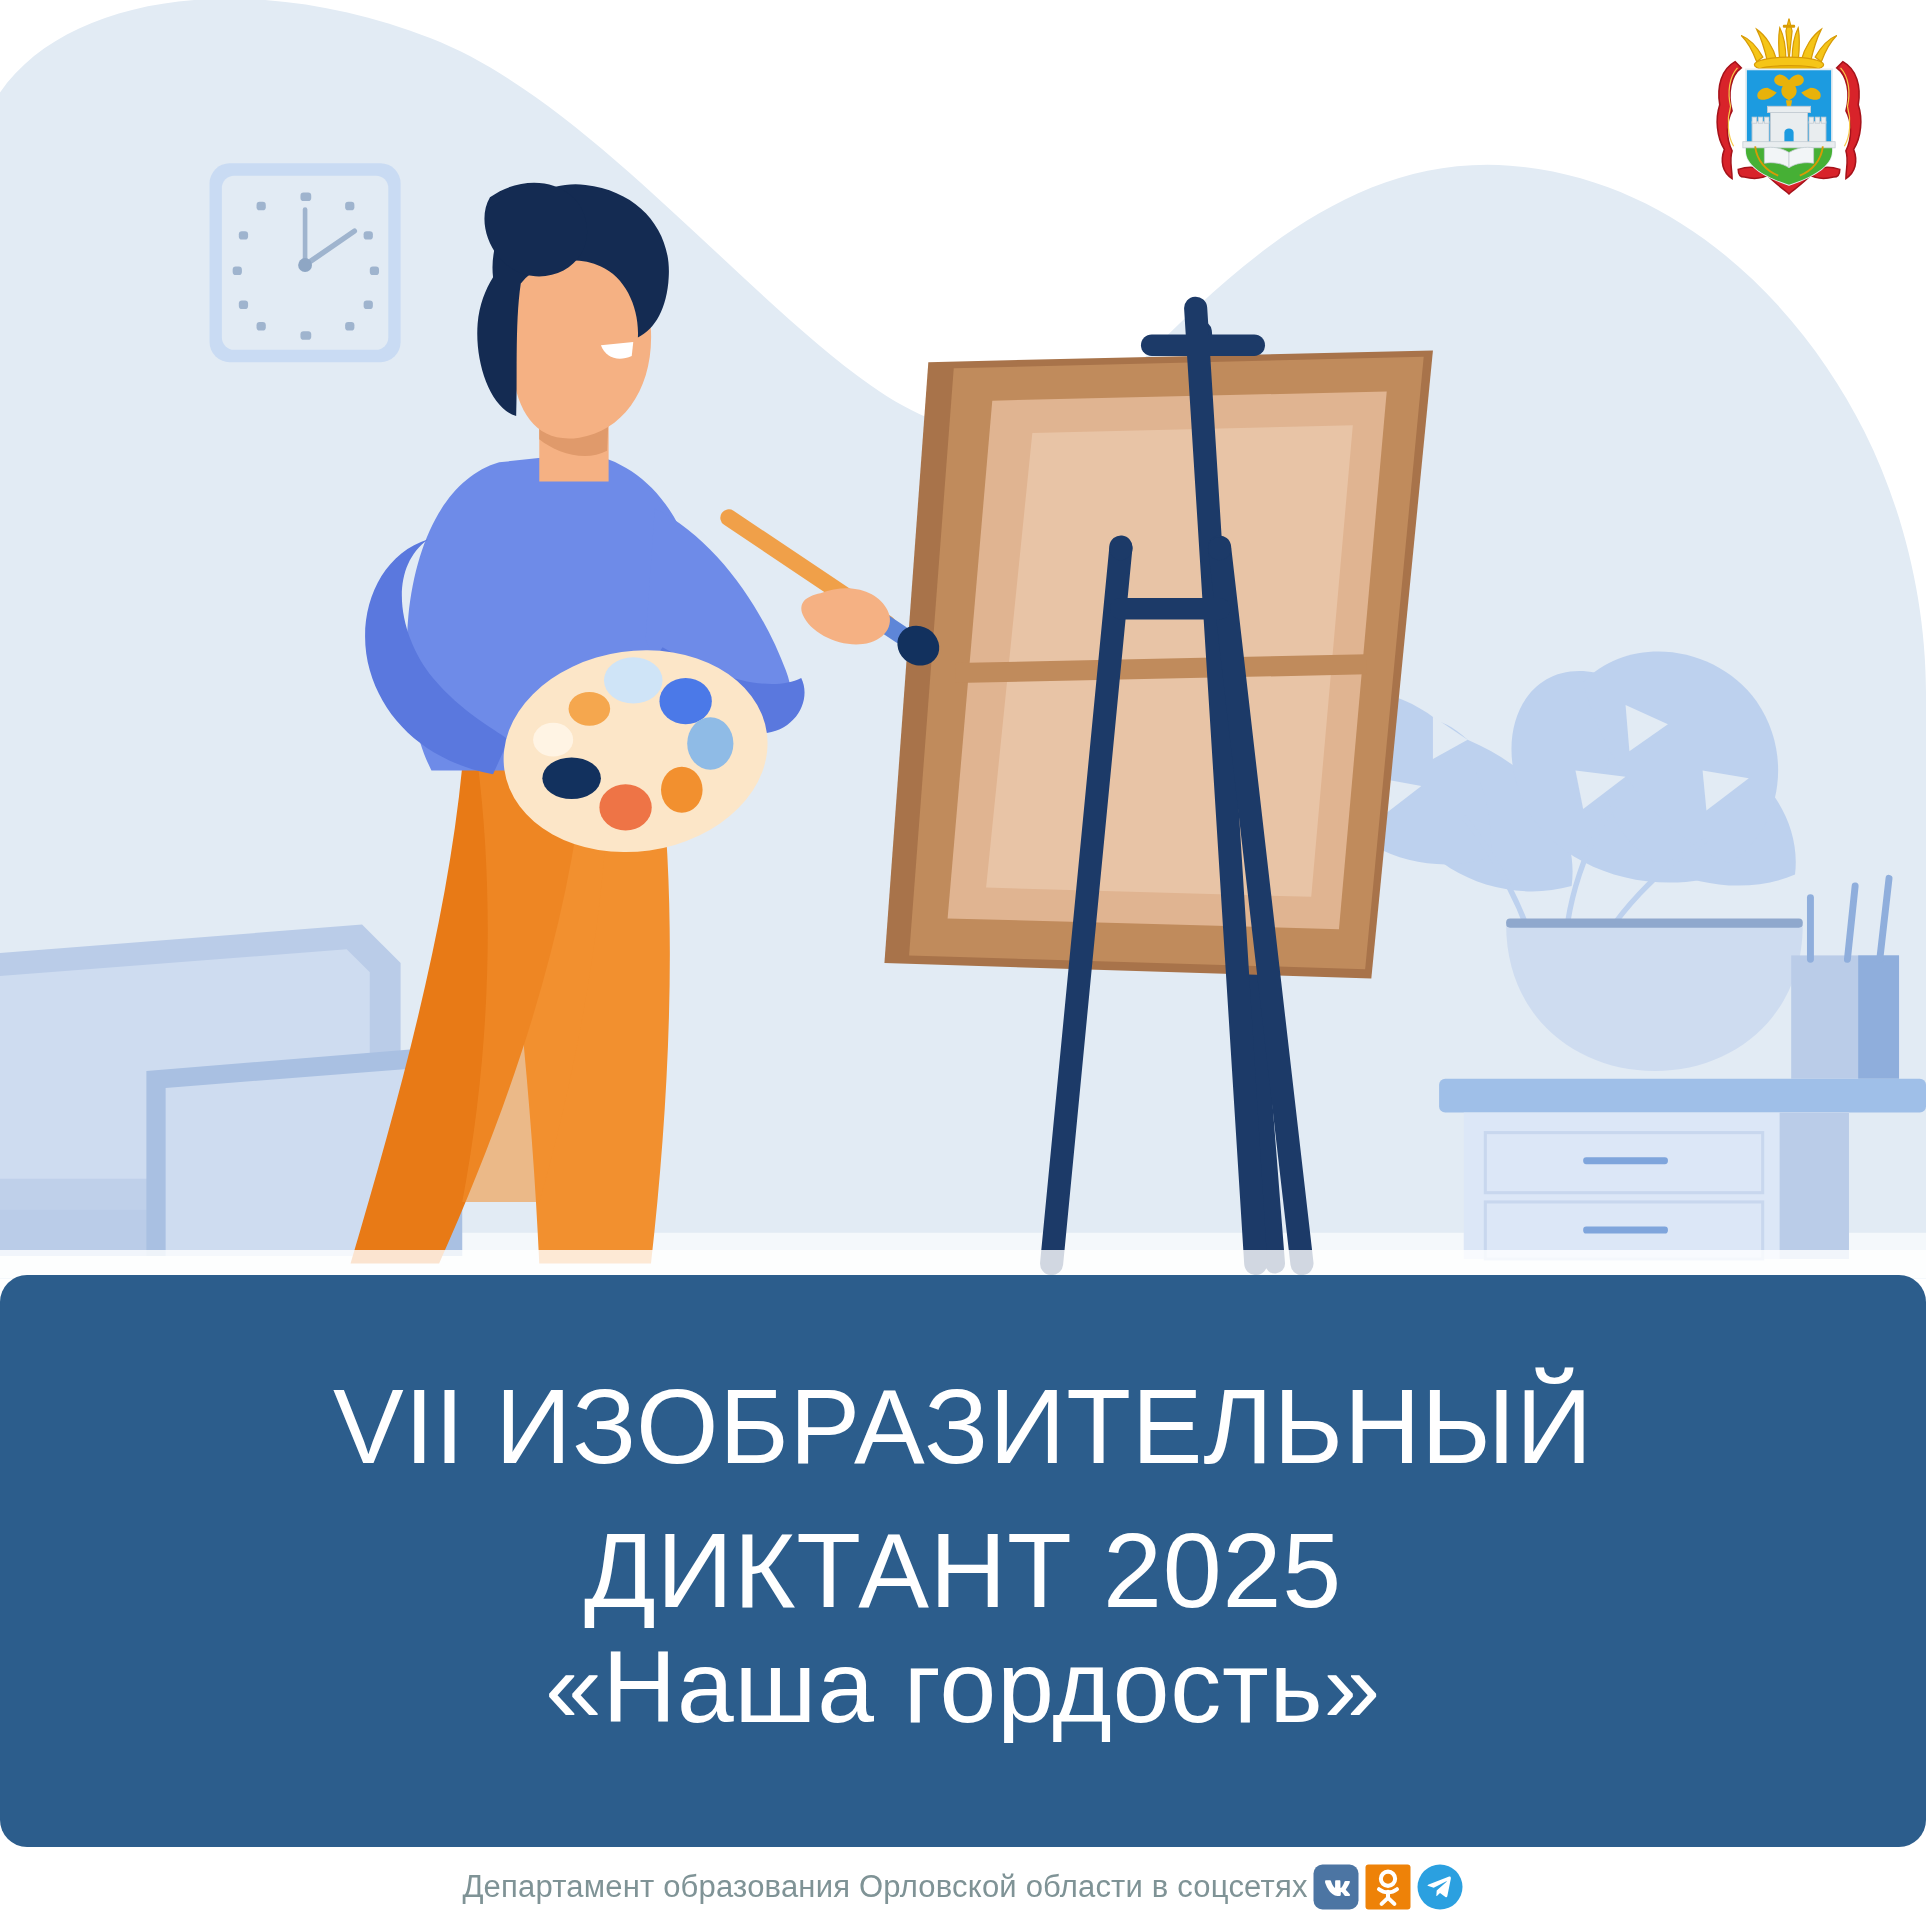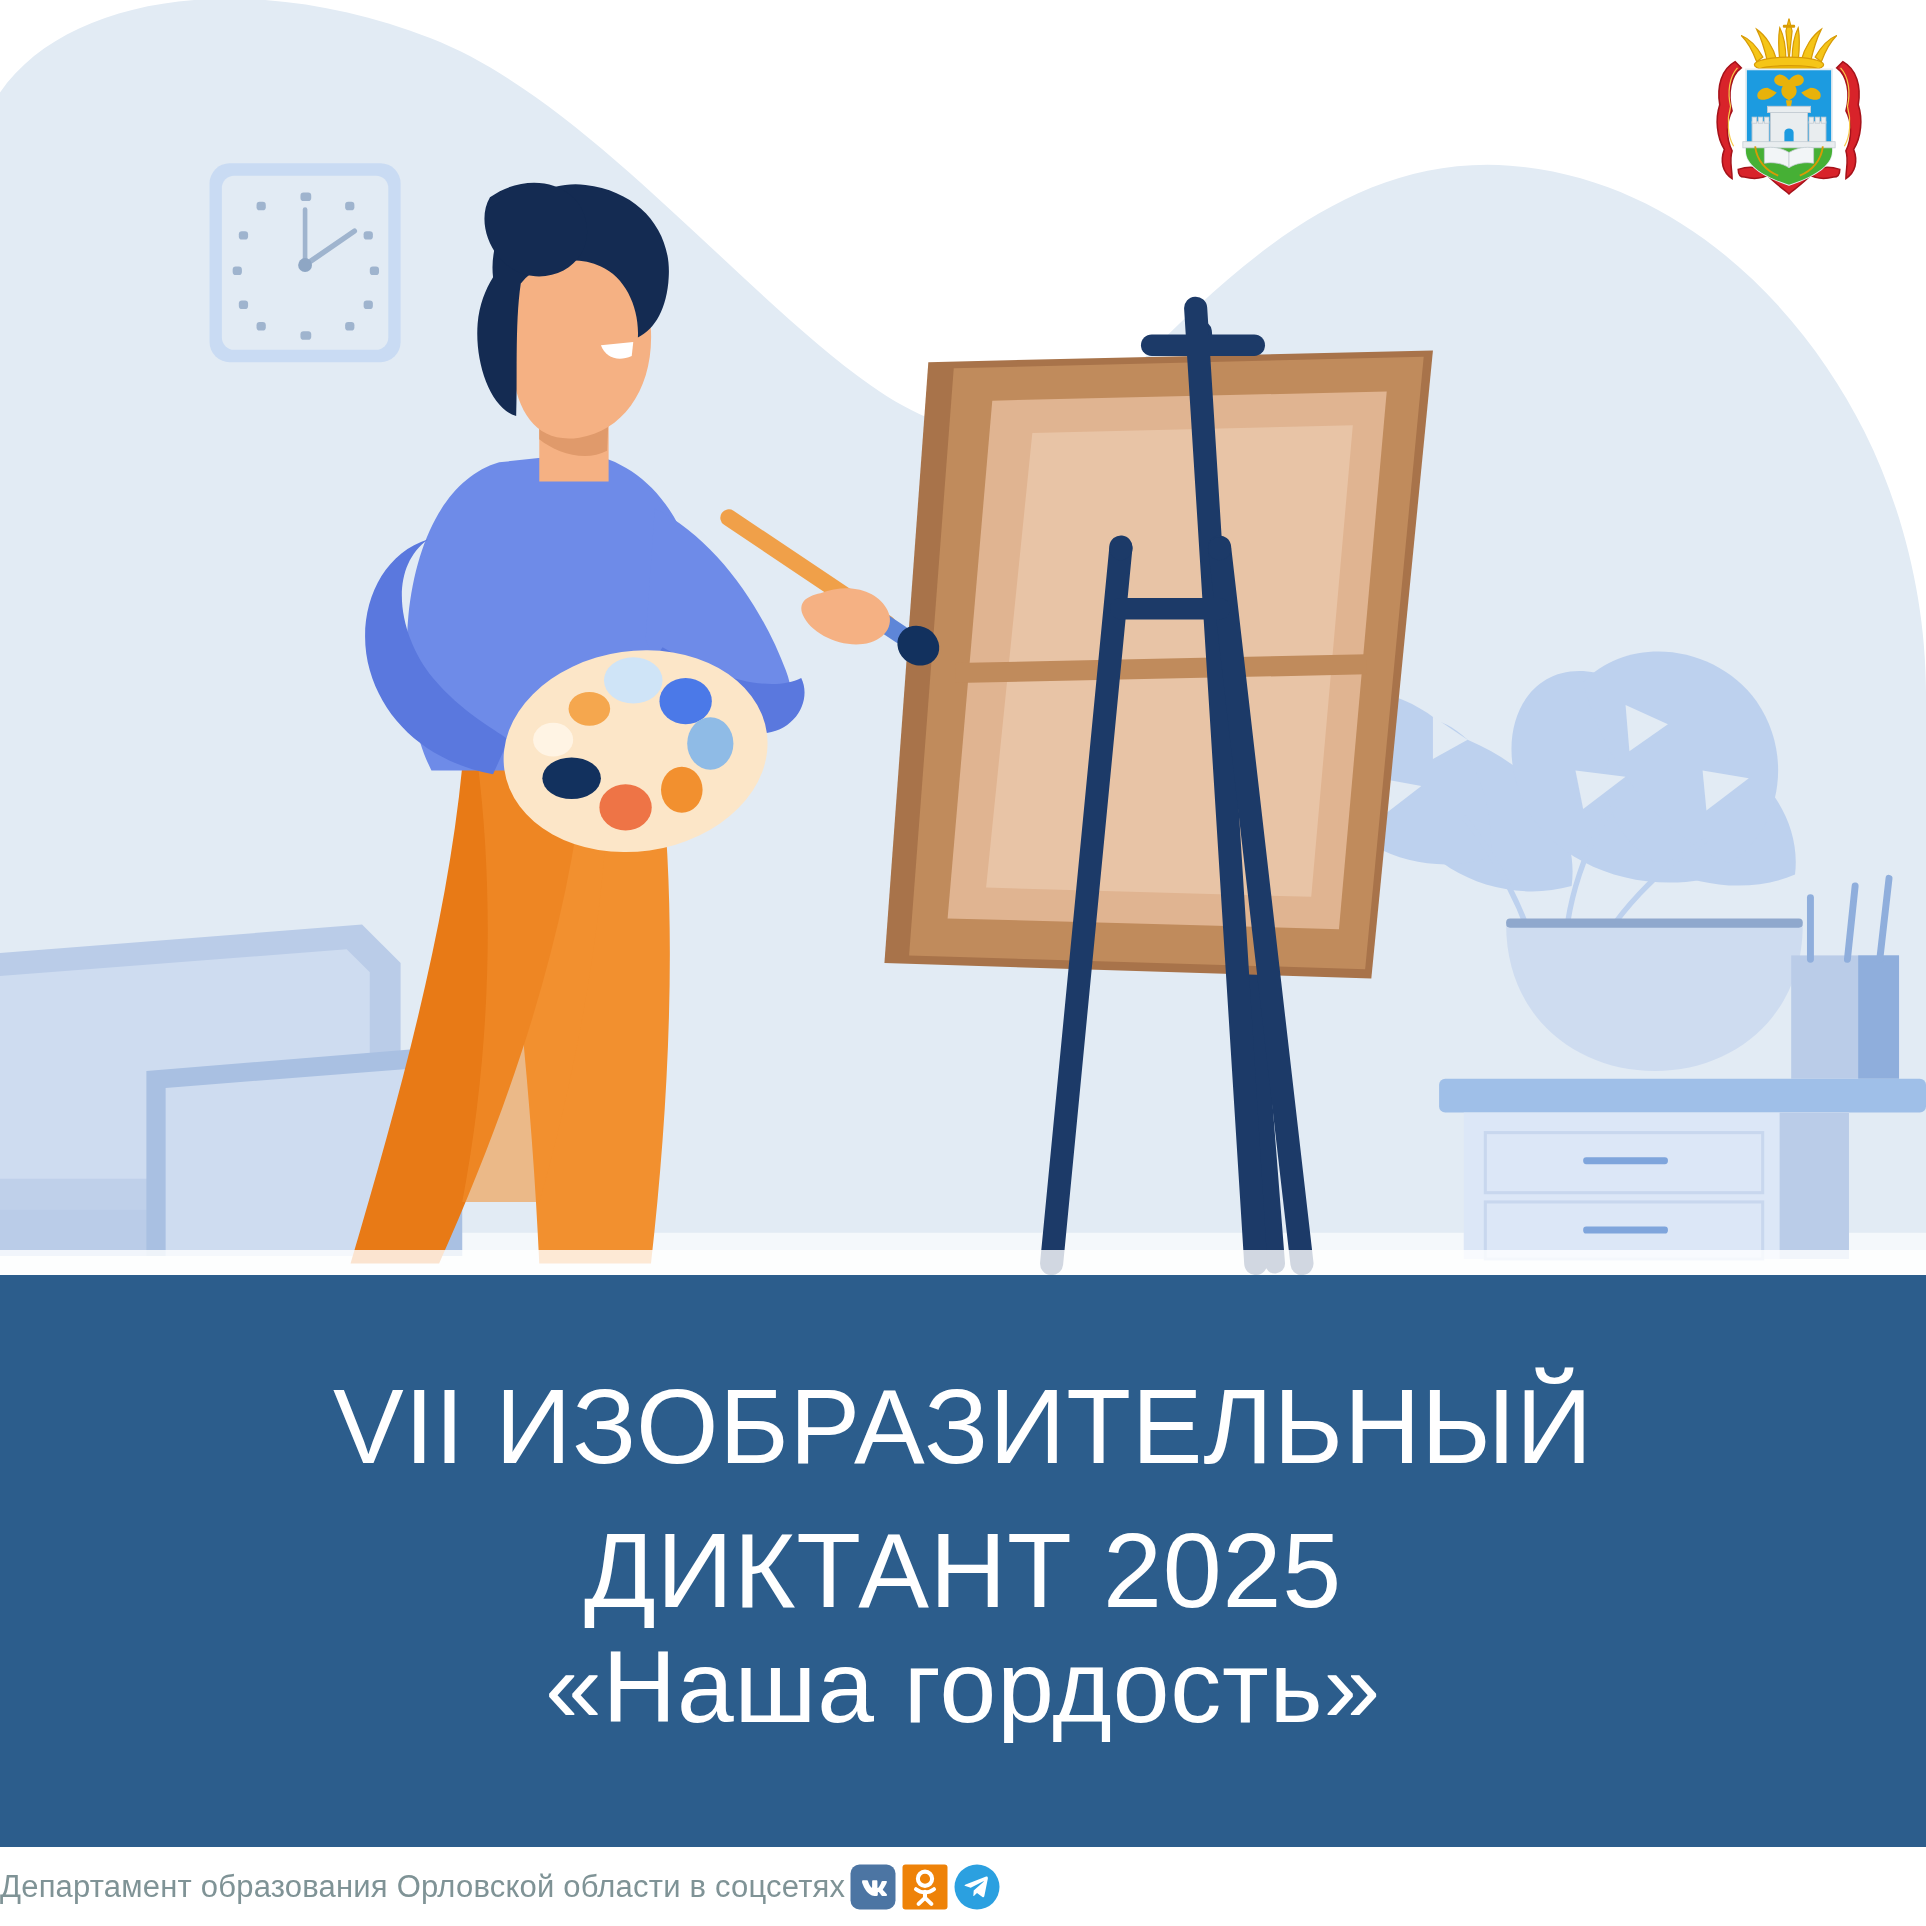--- a/index.html
+++ b/index.html
@@ -36,40 +36,41 @@
 
   
   #banner{
     position:absolute;left:0;top:1275px;width:1926px;height:572px;
     background:#2c5d8c;
     z-index:35;
     display:flex;flex-direction:column;
     align-items:center;justify-content:center;
     box-sizing:border-box;
     padding:0 46px 10.8px 46px;
+    border-radius:27px;
   }
   .ttl{
     color:#ffffff;
     font-family:"Liberation Sans","DejaVu Sans",sans-serif;
     font-weight:400;
     letter-spacing:0.8px;
     text-align:center;
     line-height:1.08;
     white-space:nowrap;
   }
   .ttl-1{font-size:106px;}
   .ttl-2{font-size:106px;margin-top:29px;}
   .ttl-3{font-size:102px;margin-top:5px;}
 
   
   #footer{
     position:absolute;left:0;top:1847px;width:1926px;height:79px;
     background:#ffffff;
     z-index:35;
-    display:flex;align-items:center;
+    display:flex;align-items:center;justify-content:center;
     gap:4px;
   }
   #footer-text{
     color:#7f9396;
     font-size:31px;
     font-weight:400;
     letter-spacing:0.2px;
     white-space:nowrap;
     font-family:"Liberation Sans","DejaVu Sans",sans-serif;
   }

